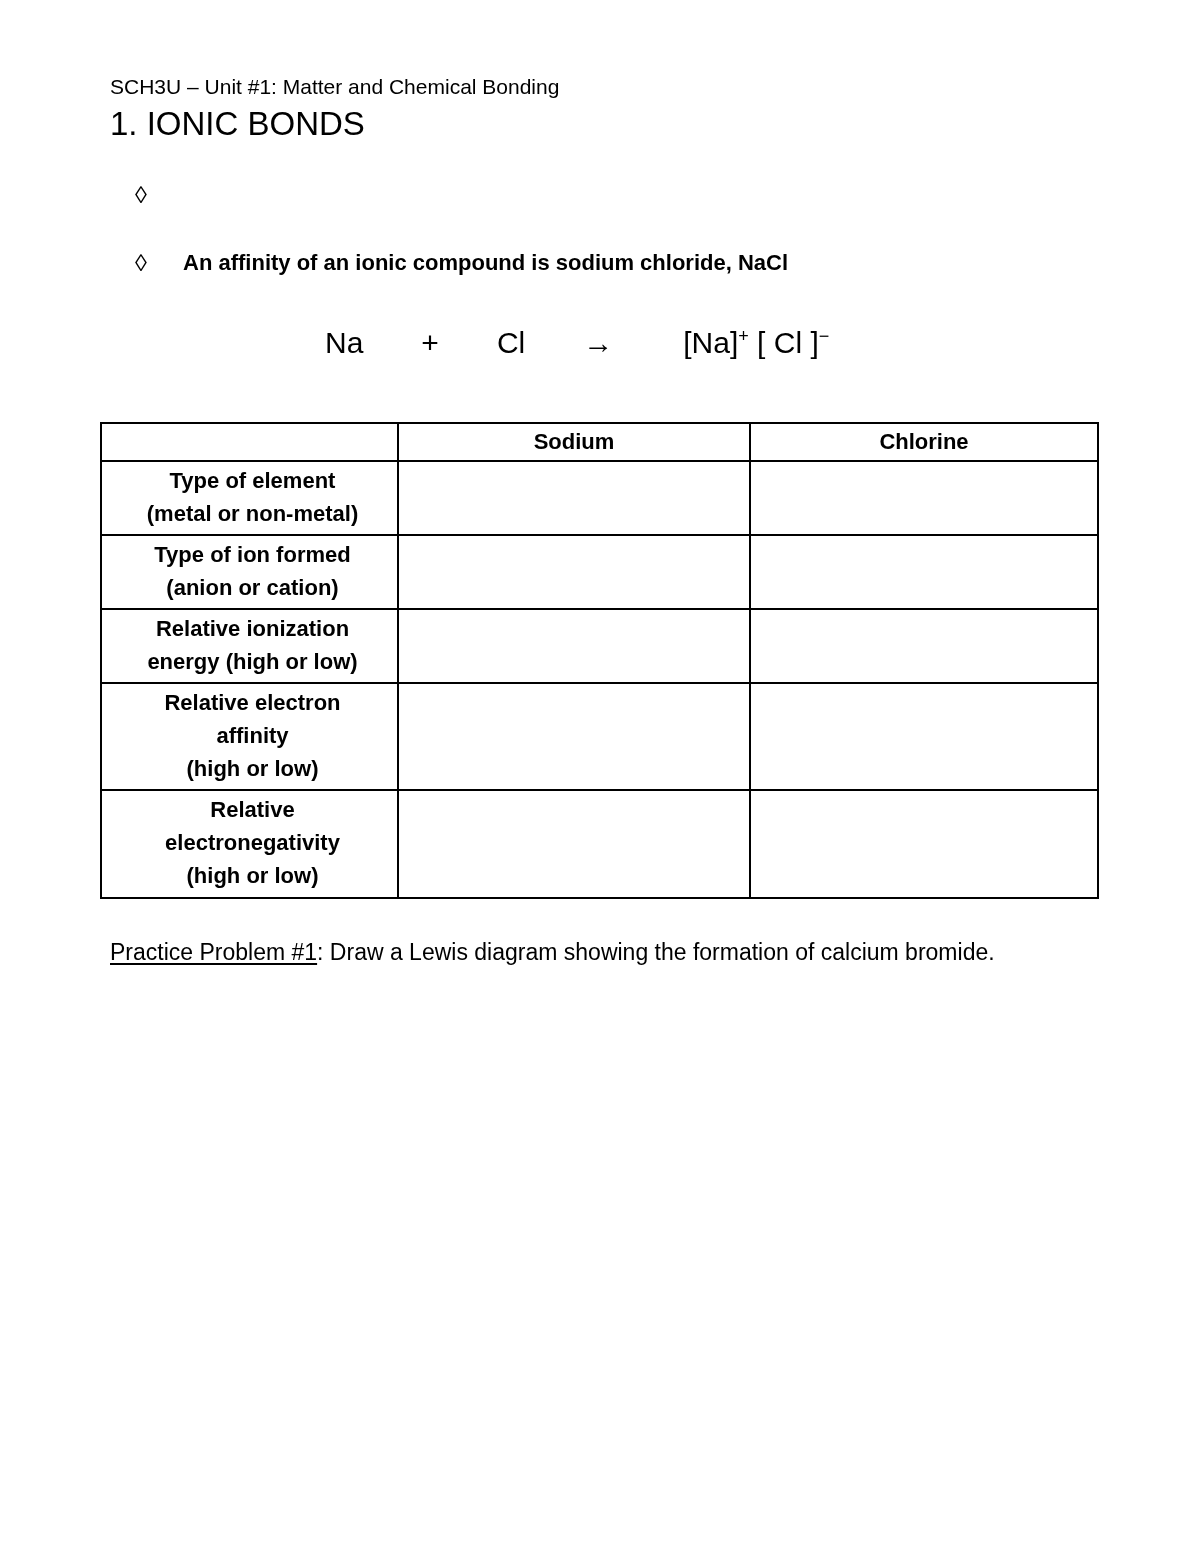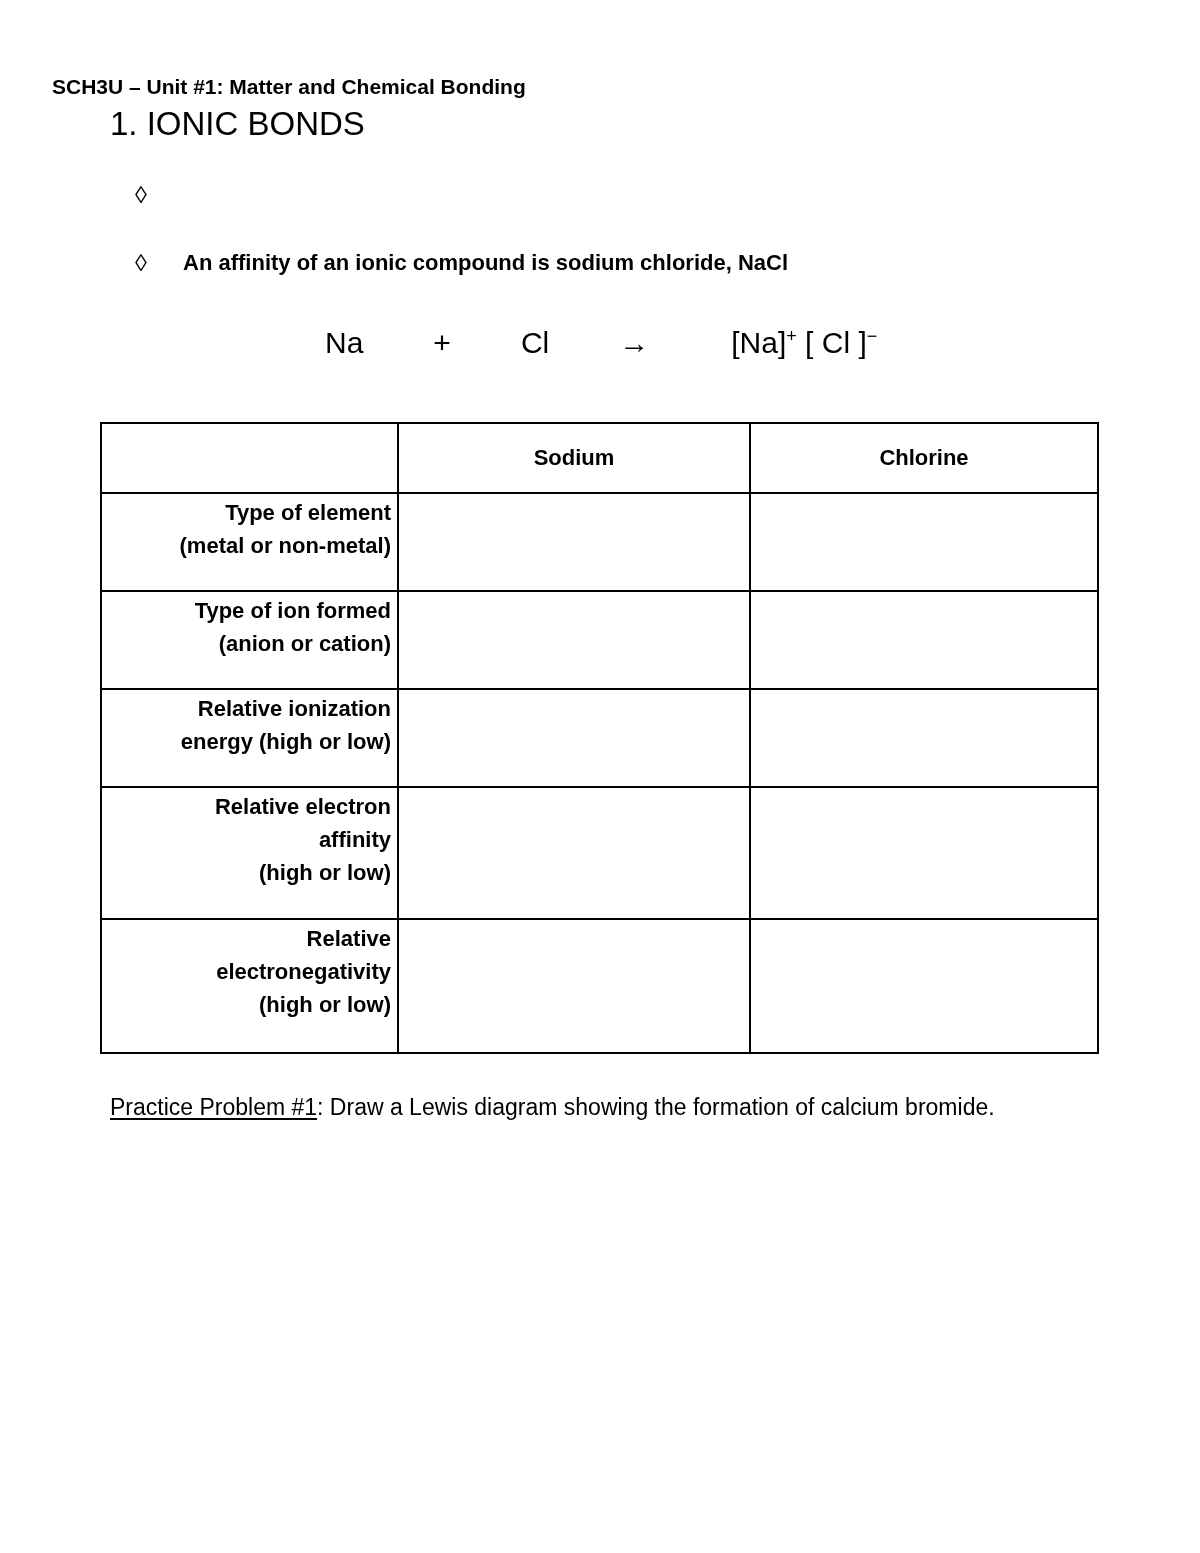--- a/index.html
+++ b/index.html
@@ -8,23 +8,23 @@
     background: #ffffff;
   }
   body {
     width: 1200px;
     height: 1553px;
     overflow: hidden;
     font-family: "Liberation Sans", sans-serif;
     color: #000000;
   }
   .doc-header {
-    margin: 75px 100px 0 52px;
+    margin: 75px 100px 0 110px;
     font-size: 21px;
-    font-weight: bold;
+    font-weight: normal;
   }
   .doc-title {
     margin: 24px 0 0 150px;
     font-size: 62px;
     font-weight: normal;
     letter-spacing: -1px;
     line-height: 1.1;
   }
   .section-heading {
     margin: 6px 0 0 110px;
@@ -58,21 +58,21 @@
     margin-bottom: -2px;
   }
   .blank.w1 { width: 232px; }
   .blank.w2 { width: 275px; }
   .equation {
     display: flex;
     align-items: baseline;
     margin: 45px 0 0 325px;
     font-size: 30px;
     font-weight: normal;
-    gap: 12px;
+    gap: 0;
   }
   .equation .eq-item { margin-right: 58px; }
   .equation .eq-item:last-child { margin-right: 0; margin-left: 12px; }
   .equation sup {
     font-size: 18px;
     vertical-align: super;
     line-height: 0;
   }
   table.props {
     margin: 62px 0 0 100px;
@@ -80,33 +80,33 @@
     table-layout: fixed;
     width: 997px;
   }
   table.props col.c1 { width: 297px; }
   table.props col.c2 { width: 352px; }
   table.props col.c3 { width: 348px; }
   table.props th, table.props td {
     border: 2px solid #000;
     font-size: 22px;
     font-weight: bold;
-    padding: 16px;
+    padding: 0;
   }
   table.props th {
     text-align: center;
     height: 36px;
     font-weight: bold;
   }
   table.props td.label-cell {
-    padding: 2px 6px 12px 12px;
+    padding: 2px 6px 4px 12px;
     white-space: pre-line;
     line-height: 33px;
     vertical-align: top;
-    text-align: right;
+    text-align: center;
     margin-top: 12px;
   }
   tr.h2 td { height: 64px; }
   tr.h3 td { height: 98px; }
   tr.h3b td { height: 100px; }
   .practice {
     margin: 40px 100px 0 110px;
     font-size: 23px;
     font-weight: normal;
   }

